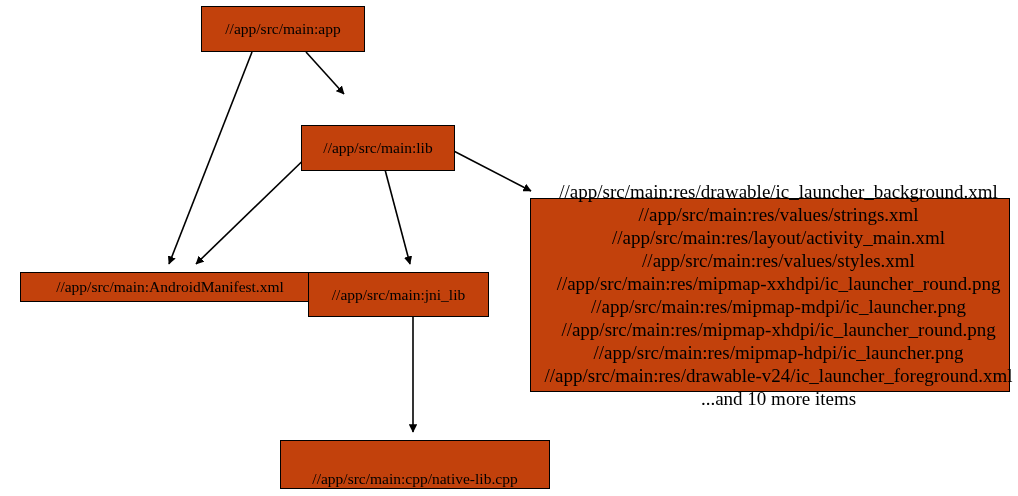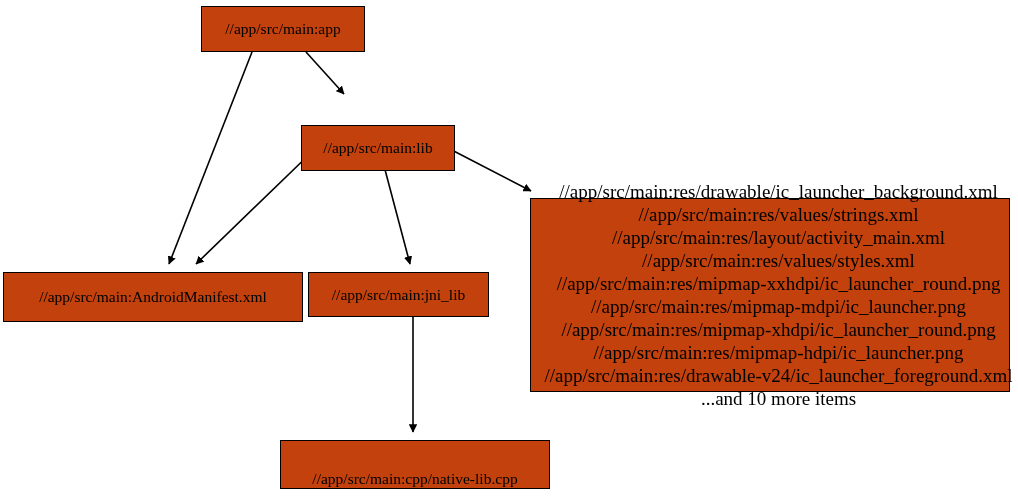--- a/index.html
+++ b/index.html
@@ -45,21 +45,21 @@
   }
   .node-multiline .node-label {
     font-size: 19px;
     line-height: 23px;
     margin-left: 17px;
   }
 
   
   #node-app      { left: 201px; top: 6px;   width: 164px; height: 46px; }
   #node-lib      { left: 301px; top: 101px; width: 154px; height: 46px; margin-top: 24px; }
-  #node-manifest { left: 3px;   top: 272px; width: 300px; height: 50px; }
+  #node-manifest { left: 20px;   top: 272px; width: 300px; height: 30px; }
   #node-jnilib   { left: 308px; top: 272px; width: 181px; height: 45px; }
   #node-nativelib{ left: 280px; top: 440px; width: 270px; height: 49px; align-items: flex-end; }
   #node-resources{ left: 530px; top: 198px; width: 480px; height: 194px; }
 </style>
 </head>
 <body>
 
 <div id="canvas">
 
   <svg id="edge-layer" viewBox="0 0 1018 496" width="1018" height="496" xmlns="http://www.w3.org/2000/svg">

